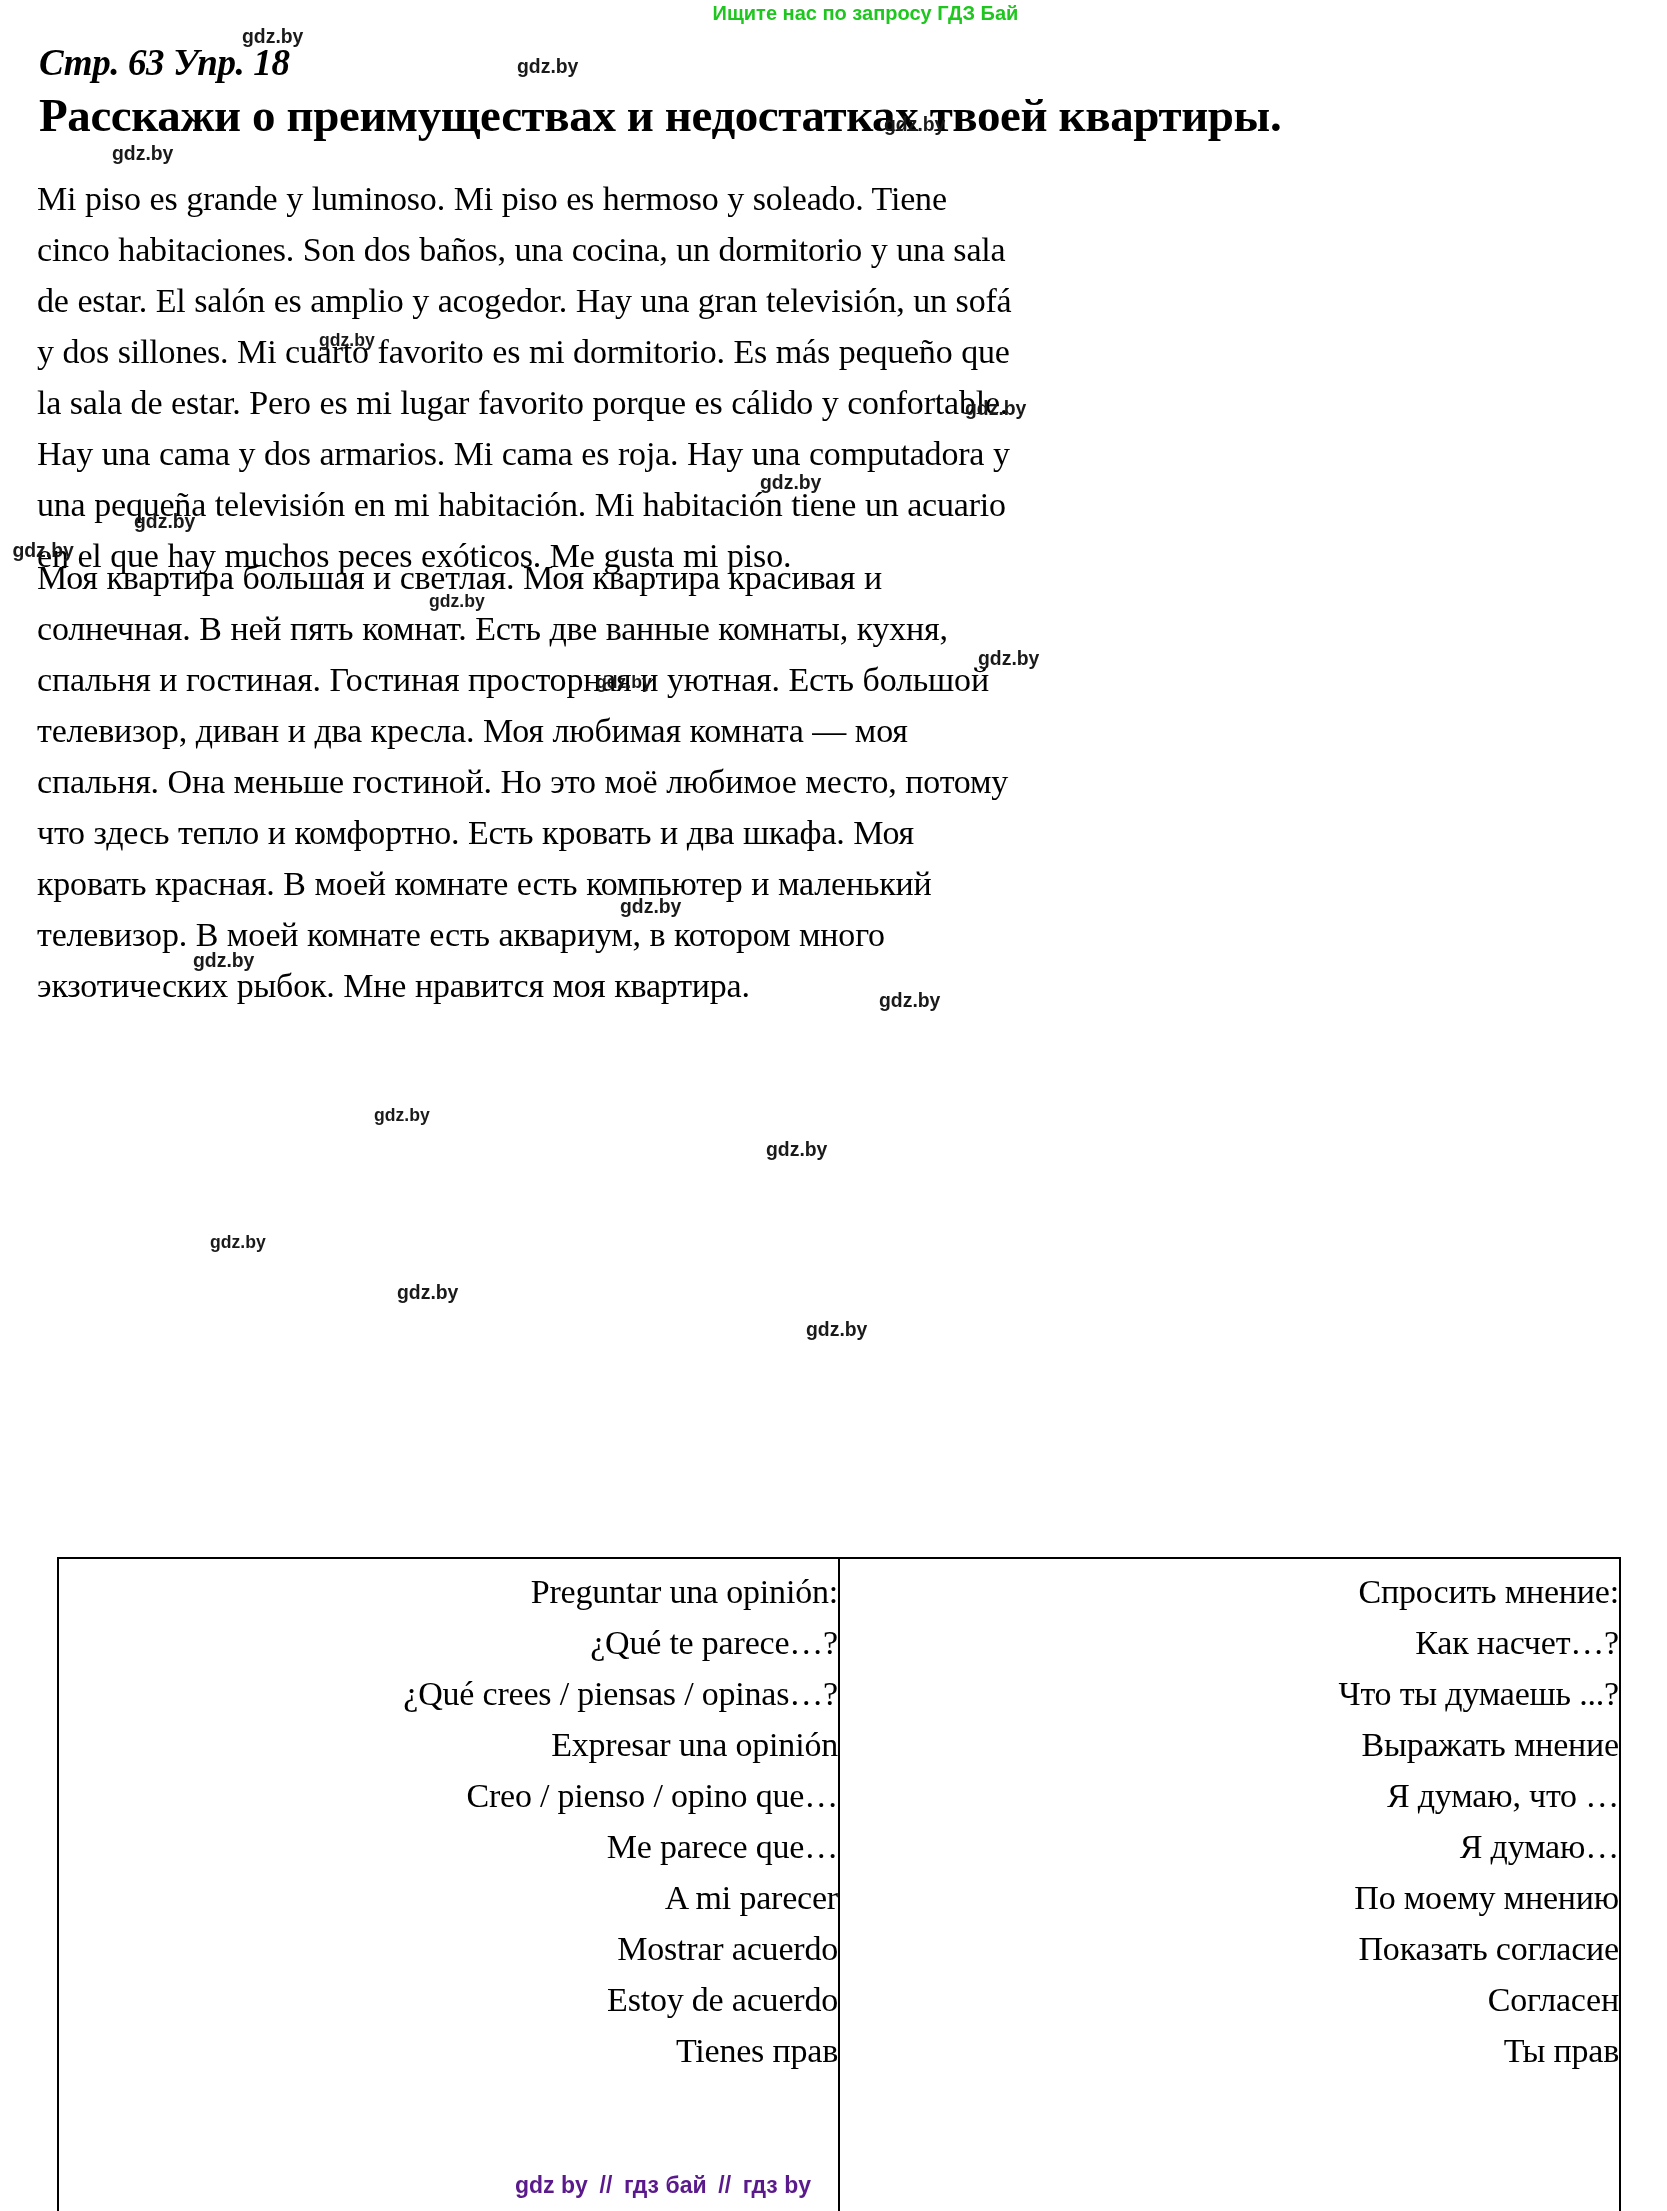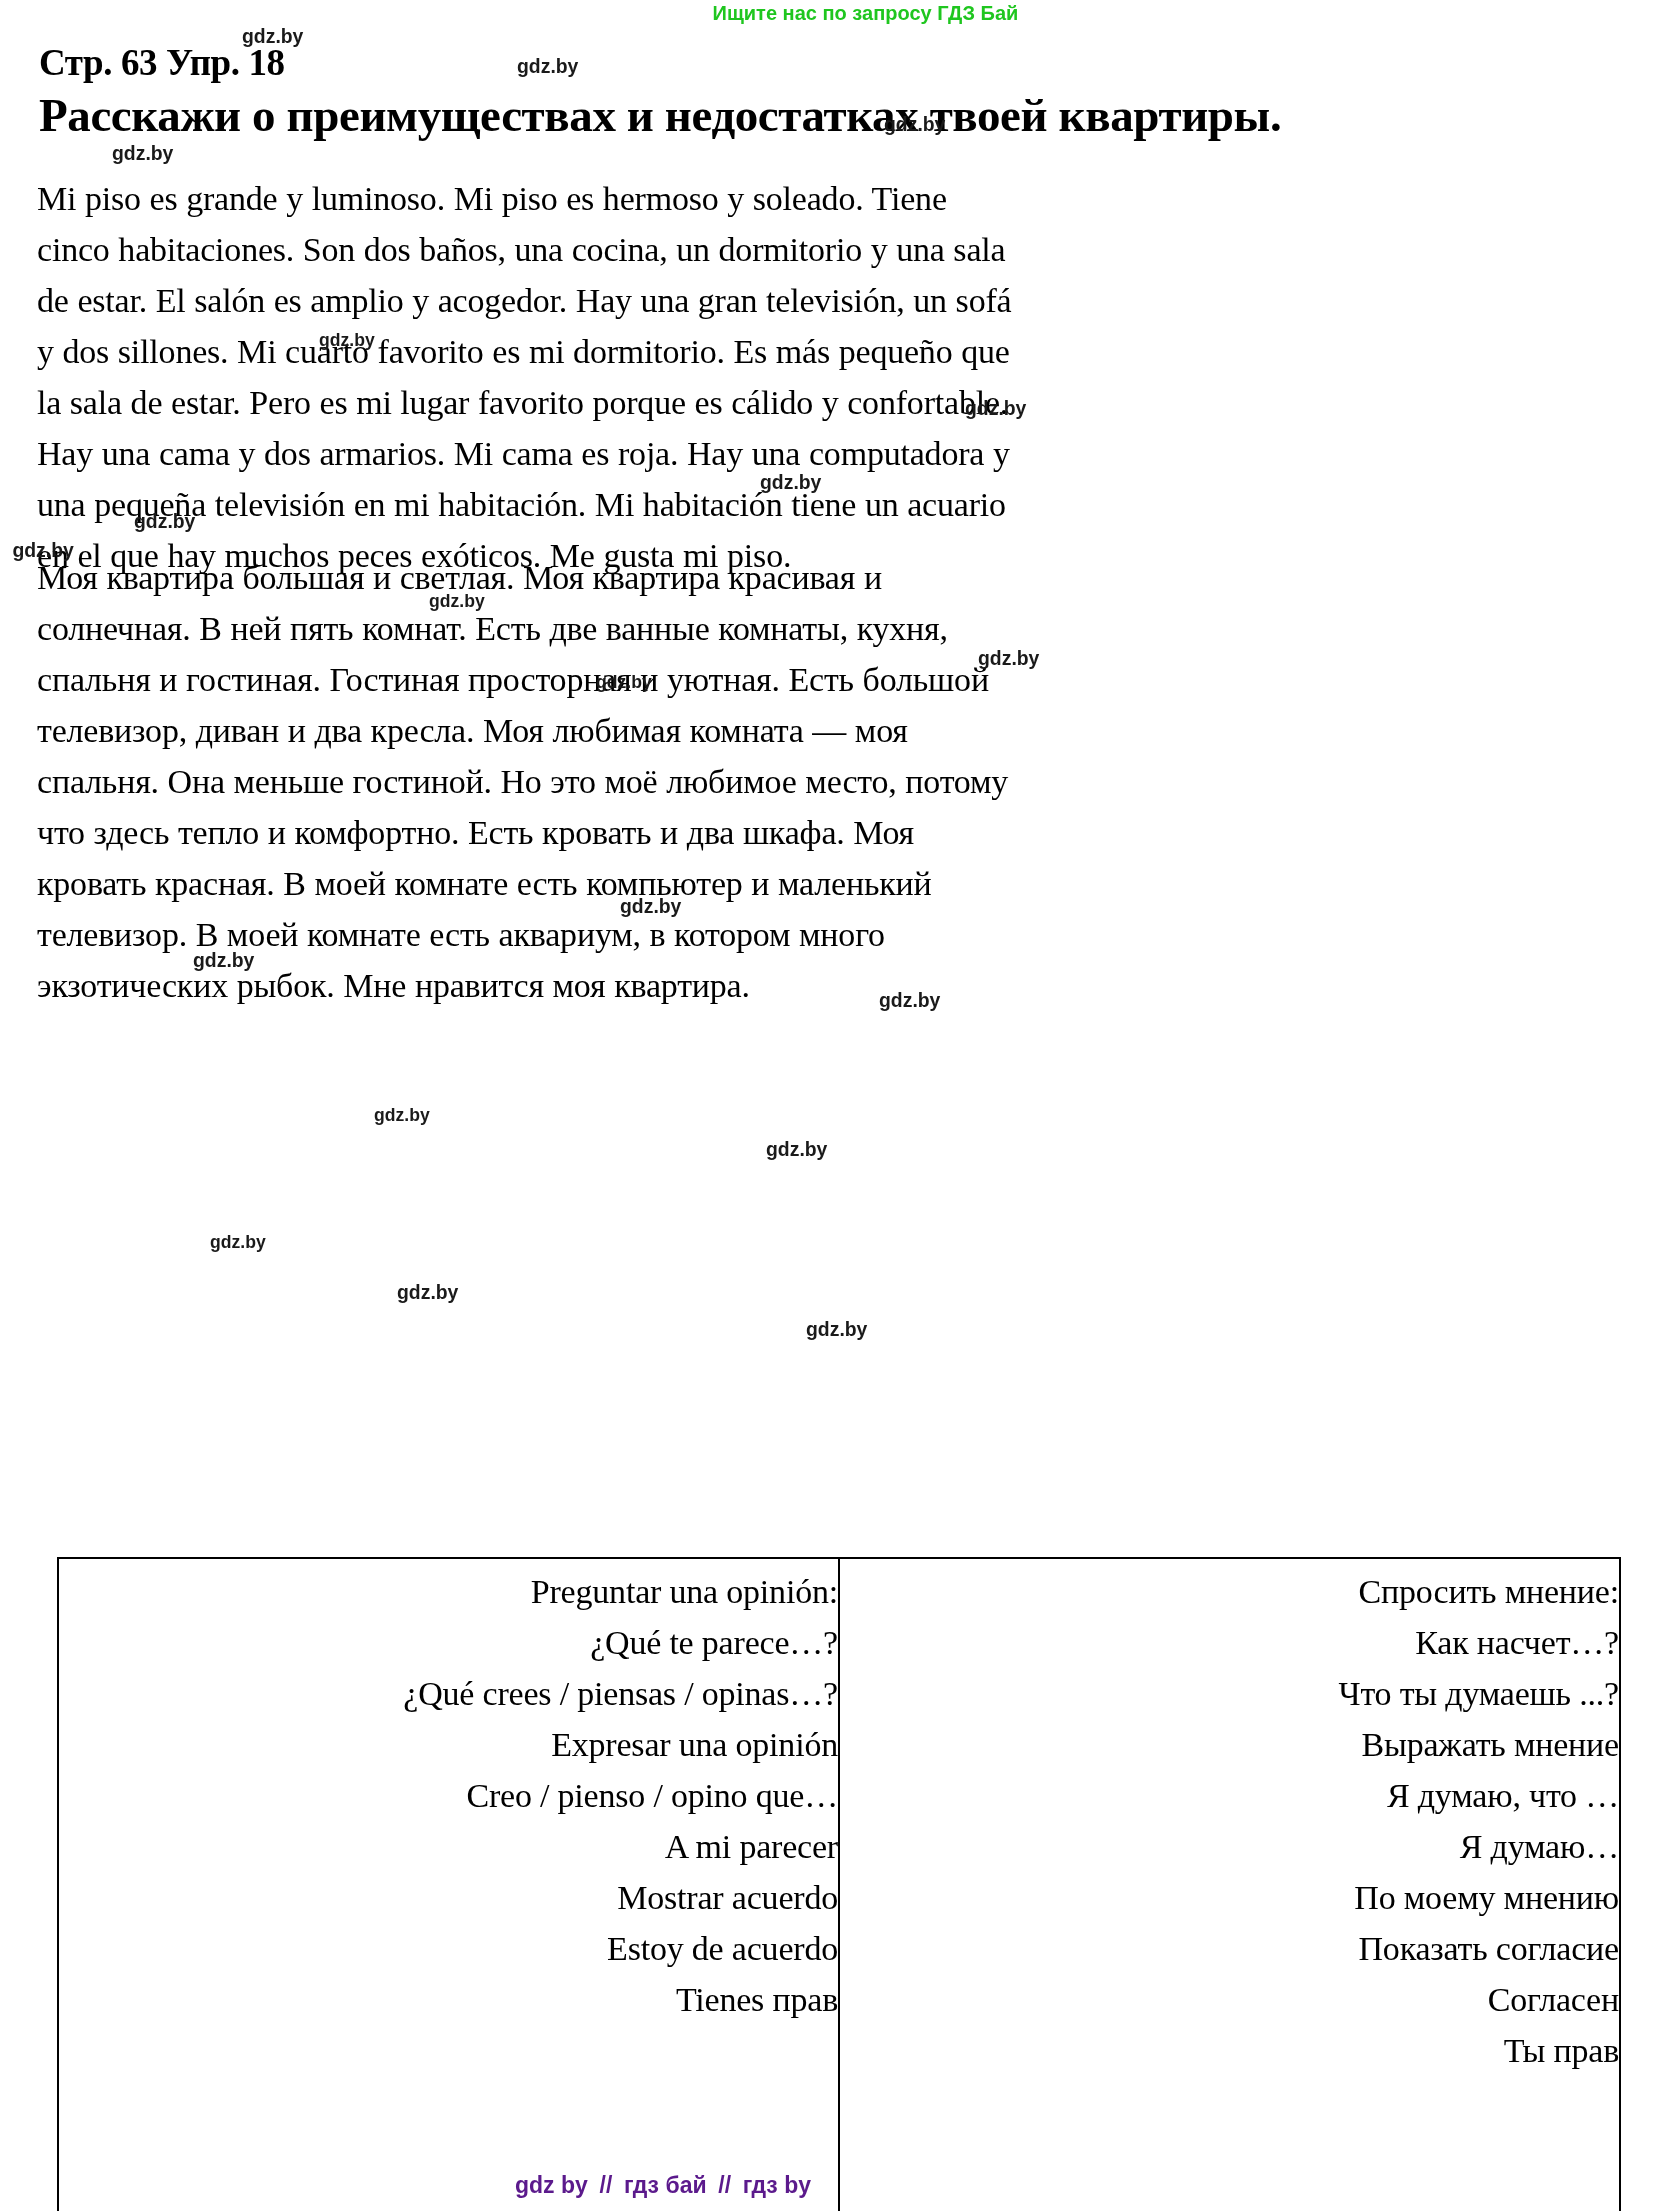--- a/index.html
+++ b/index.html
@@ -33,21 +33,21 @@
   }
 
   
   .heading-line {
     position: absolute;
     left: 39px;
     font-weight: bold;
     letter-spacing: -0.4px;
     white-space: nowrap;
   }
-  #page-ref   { top: 41px;  font-size: 37px; }
+  #page-ref   { top: 41px;  font-size: 37px; font-style: italic; }
   #task-title { top: 88px; font-size: 47px; }
 
   
   .para {
     position: absolute;
     left: 37px;
     width: 979px;
     font-size: 34px;
     line-height: 51px;
     text-align: left;
@@ -121,20 +121,21 @@
 
 <div class="para" id="para-ru">Моя квартира большая и светлая. Моя квартира красивая и солнечная. В ней пять комнат. Есть две ванные комнаты, кухня, спальня и гостиная. Гостиная просторная и уютная. Есть большой телевизор, диван и два кресла. Моя любимая комната — моя спальня. Она меньше гостиной. Но это моё любимое место, потому что здесь тепло и комфортно. Есть кровать и два шкафа. Моя кровать красная. В моей комнате есть компьютер и маленький телевизор. В моей комнате есть аквариум, в котором много экзотических рыбок. Мне нравится моя квартира.</div>
 
 <div class="phrase-table">
   <div class="phrase-col left" id="col-left">
       <div class="phrase-row">Preguntar una opinión:</div>
       <div class="phrase-row">¿Qué te parece…?</div>
       <div class="phrase-row">¿Qué crees / piensas / opinas…?</div>
       <div class="phrase-row">Expresar una opinión</div>
       <div class="phrase-row">Creo / pienso / opino que…</div>
+      <div class="phrase-row">Me parece que…</div>
       <div class="phrase-row">A mi parecer</div>
       <div class="phrase-row">Mostrar acuerdo</div>
       <div class="phrase-row">Estoy de acuerdo</div>
       <div class="phrase-row">Tienes прав</div>
     </div>
   <div class="phrase-col right" id="col-right">
       <div class="phrase-row">Спросить мнение:</div>
       <div class="phrase-row">Как насчет…?</div>
       <div class="phrase-row">Что ты думаешь ...?</div>
       <div class="phrase-row">Выражать мнение</div>

